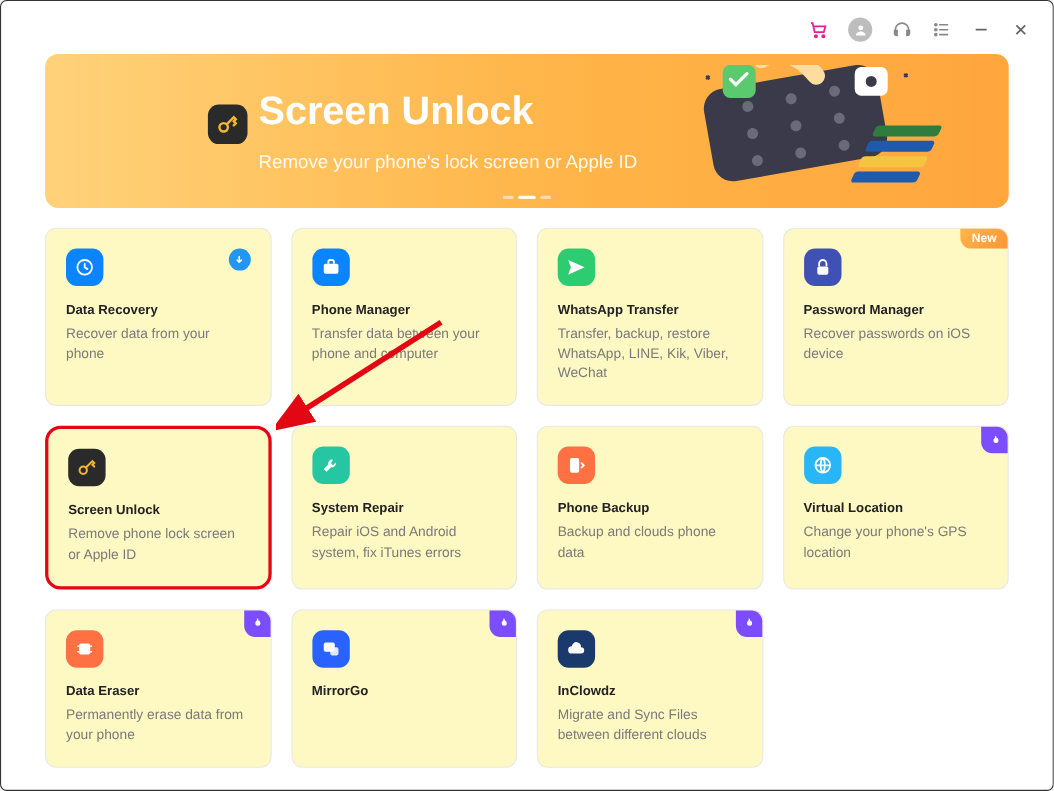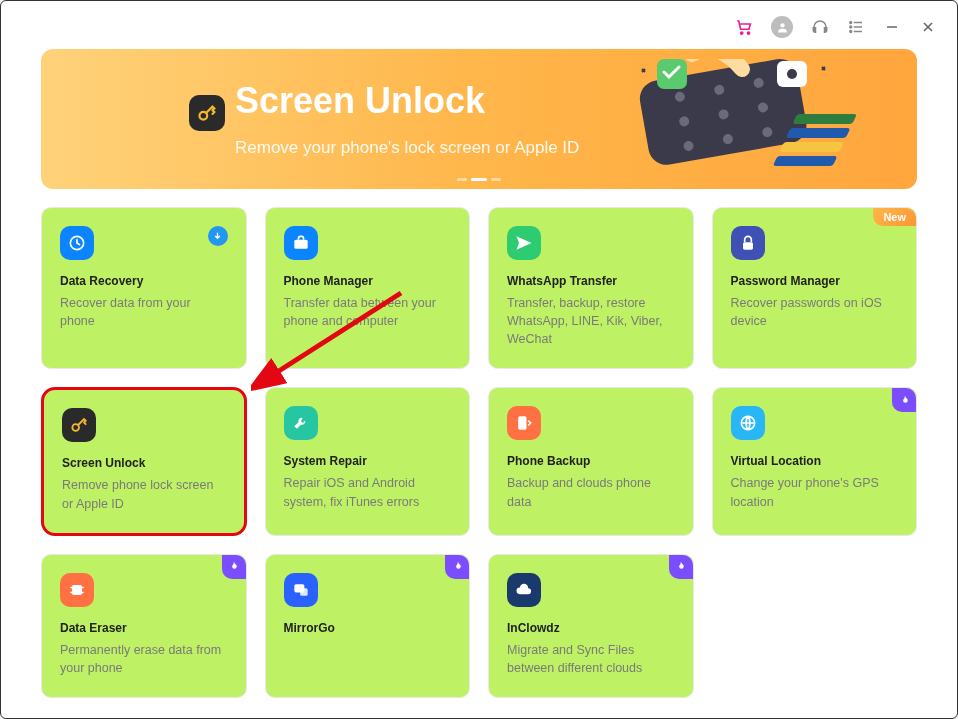--- a/index.html
+++ b/index.html
@@ -85,21 +85,21 @@
   .dots span.active { background: #fff; width: 16px; }
 
   
   .grid {
     display: grid;
     grid-template-columns: repeat(4, 1fr);
     gap: 18px;
     padding: 0 40px 40px 40px;
   }
   .card {
-    background: #bef264;
+    background: #fef9c3;
     border: 1px solid #e8e8e8;
     border-radius: 10px;
     padding: 18px 18px 20px 18px;
     position: relative;
     min-height: 140px;
     cursor: pointer;
   }
   .card-icon {
     width: 34px; height: 34px;
     border-radius: 10px;

